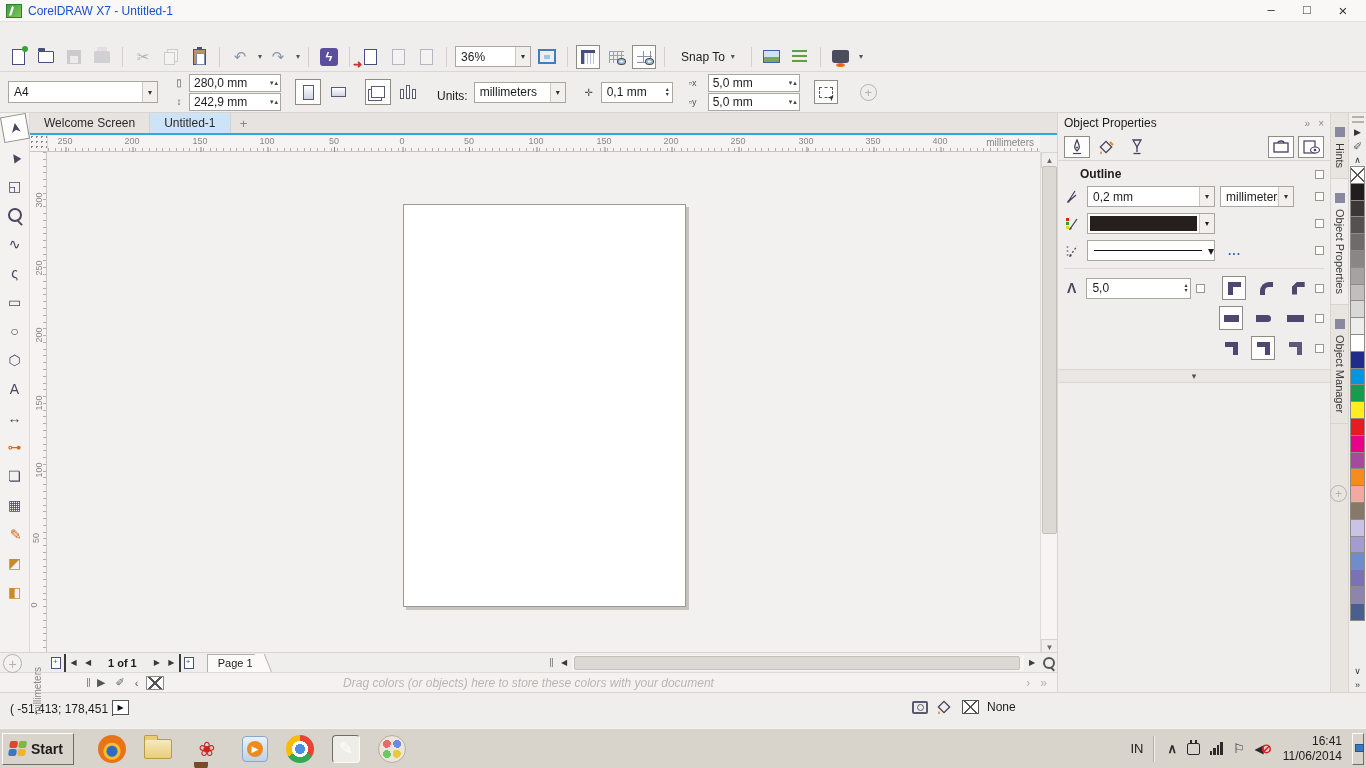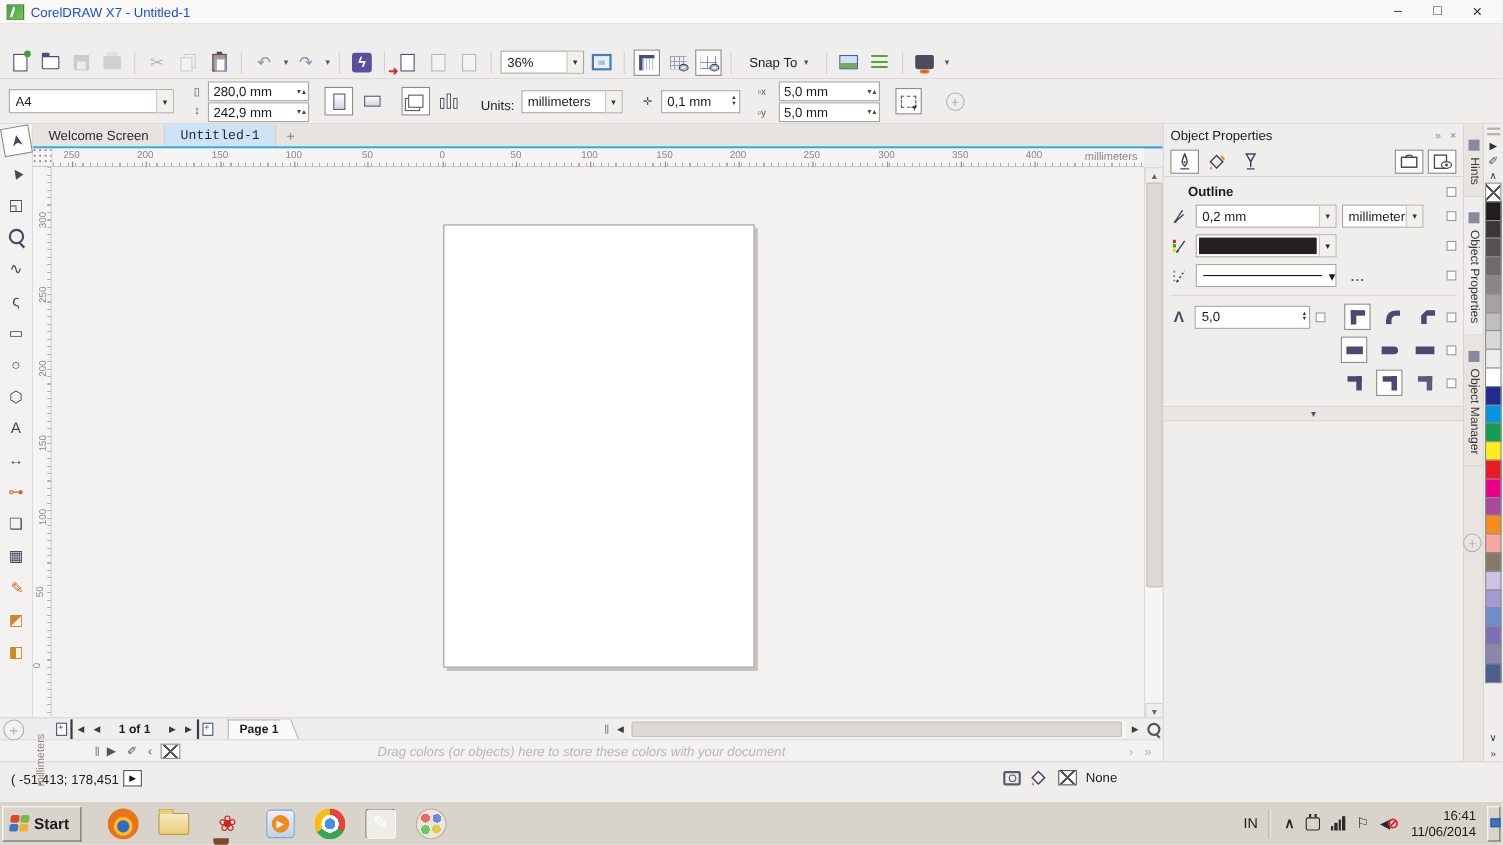--- a/index.html
+++ b/index.html
@@ -93,21 +93,21 @@
   #toolbox { position:absolute; left:0; top:0; width:30px; height:579px; background:#f4f2f0; border-right:1px solid #dedbd7; display:flex; flex-direction:column; align-items:center; padding-top:2px; }
   #toolbox .tool { width:26px; height:26px; margin-bottom:3px; display:flex; align-items:center; justify-content:center; font-size:14px; color:#4b4660; position:relative; }
   #toolbox .tool.on { background:#fdfdfc; border:1px solid #8f8b85; }
   #toolbox .tool.mag::before { content:""; width:10px; height:10px; border:2px solid #4b4660; border-radius:50%; }
   #toolbox .tool.mag::after { content:""; position:absolute; right:5px; bottom:4px; width:6px; height:2px; background:#4b4660; transform:rotate(45deg); }
   #toolboxplus { position:absolute; left:3px; top:541px; width:19px; height:19px; border:1px solid #b5b2ac; border-radius:50%; color:#b5b2ac; display:flex; align-items:center; justify-content:center; font-size:14px; background:#f4f2f0; z-index:5; }
 
   
   #doctabs { position:absolute; left:30px; top:0; width:1028px; height:20px; background:#e6e3e0; display:flex; align-items:flex-end; }
   #doctabs .dtab { height:20px; display:flex; align-items:center; padding:0 14px; color:#2a2a2a; background:#e6e3e0; border-right:1px solid #d5d2ce; }
-  #doctabs .dtab.on { background:#cde3f7;font-family:Liberation Mono, monospace; }
+  #doctabs .dtab.on { background:#cde3f7; }
   #doctabs .plustab { width:26px; height:20px; display:flex; align-items:center; justify-content:center; color:#8a8782; font-size:13px; }
   #tabline { position:absolute; left:30px; top:20px; width:1028px; height:2px; background:#29abe2; }
 
   
   #rulcorner { position:absolute; left:30px; top:22px; width:18px; height:17px; background:#f5f4f2; border-right:1px solid #dedbd7; border-bottom:1px solid #c9c6c1; background-image:radial-gradient(#8a8782 1px,transparent 1px); background-size:5px 5px; background-position:4px 4px; }
   #hruler { position:absolute; left:48px; top:22px; width:992px; height:17px; background:#f5f4f2; border-bottom:1px solid #c9c6c1; background-image:repeating-linear-gradient(to right,#b1aeaa 0 1px,transparent 1px 6.73px); background-size:100% 4px; background-position:0 13px; background-repeat:no-repeat; }
   #hruler .hlab { position:absolute; top:1px; transform:translateX(-50%); font-size:9px; color:#8a8782; }
   #hruler .hlab::after { content:""; position:absolute; left:50%; top:11px; width:1px; height:6px; background:#8a8782; }
   #hruler .runits { position:absolute; right:6px; top:2px; font-size:10px; color:#8a8782; }
   #vruler { position:absolute; left:30px; top:39px; width:17px; height:503px; background:#f5f4f2; border-right:1px solid #c9c6c1; background-image:repeating-linear-gradient(to bottom,#b1aeaa 0 1px,transparent 1px 6.78px); background-size:4px 100%; background-position:13px 0; background-repeat:no-repeat; }
@@ -183,21 +183,21 @@
   #palette .pfoot { margin-top:auto; display:flex; flex-direction:column; align-items:center; color:#9a978f; }
 
   
   #pagenav { position:absolute; left:0; top:539px; width:1057px; height:20px; background:#f0eeec; border-top:1px solid #d8d5d1; display:flex; align-items:center; }
   .pnbtn { height:18px; min-width:16px; display:flex; align-items:center; justify-content:center; color:#3a3a3a; font-size:8px; }
   .pnbtn .pgico { width:10px; height:12px; background:#fff; border:1px solid #46507a; position:relative; }
   .pnbtn .pgico::after { content:"+"; position:absolute; left:1px; top:-1px; font-size:8px; color:#2a6a2a; }
   .barleft { border-left:2px solid #3a3a3a; padding-left:1px; }
   .barright { border-right:2px solid #3a3a3a; padding-right:1px; }
   #pagecount { padding:0 12px; font-weight:bold; font-size:11px; }
-  #pagetab { margin-left:10px; height:18px; background:#fbfaf9; border:1px solid #b3b0ab; border-bottom:none; display:flex; align-items:center; padding:0 10px; font-weight:bold; font-size:11px; position:relative; }
+  #pagetab { margin-left:10px; height:18px; background:#fbfaf9; border:1px solid #b3b0ab; border-bottom:none; display:flex; align-items:center; padding:0 10px; font-weight:normal; font-size:11px; position:relative; }
   #pagetab .tail { position:absolute; right:-9px; bottom:0; width:10px; height:18px; background:#fbfaf9; border-right:1px solid #b3b0ab; transform:skewX(22deg); transform-origin:bottom left; }
   #hsplit { margin-left:auto; color:#8a8782; padding:0 3px; letter-spacing:-1px; }
   #hscroll { width:452px; height:16px; background:#f6f5f3; position:relative; }
   #hscroll .thumb { position:absolute; left:2px; top:1px; width:446px; height:14px; background:#dcd9d5; border:1px solid #c3c0bb; border-radius:2px; }
   #navzoom { width:17px; height:18px; display:flex; align-items:center; justify-content:center; position:relative; }
   #navzoom::before { content:""; width:8px; height:8px; border:2px solid #555; border-radius:50%; }
   #navzoom::after { content:""; position:absolute; right:2px; bottom:2px; width:5px; height:2px; background:#555; transform:rotate(45deg); }
 
   #docpal { position:absolute; left:0; top:559px; width:1057px; height:20px; background:#f4f2f0; border-top:1px solid #dedbd7; display:flex; align-items:center; }
   #docpal .handle { color:#8a8782; padding:0 2px 0 86px; letter-spacing:-1px; }

